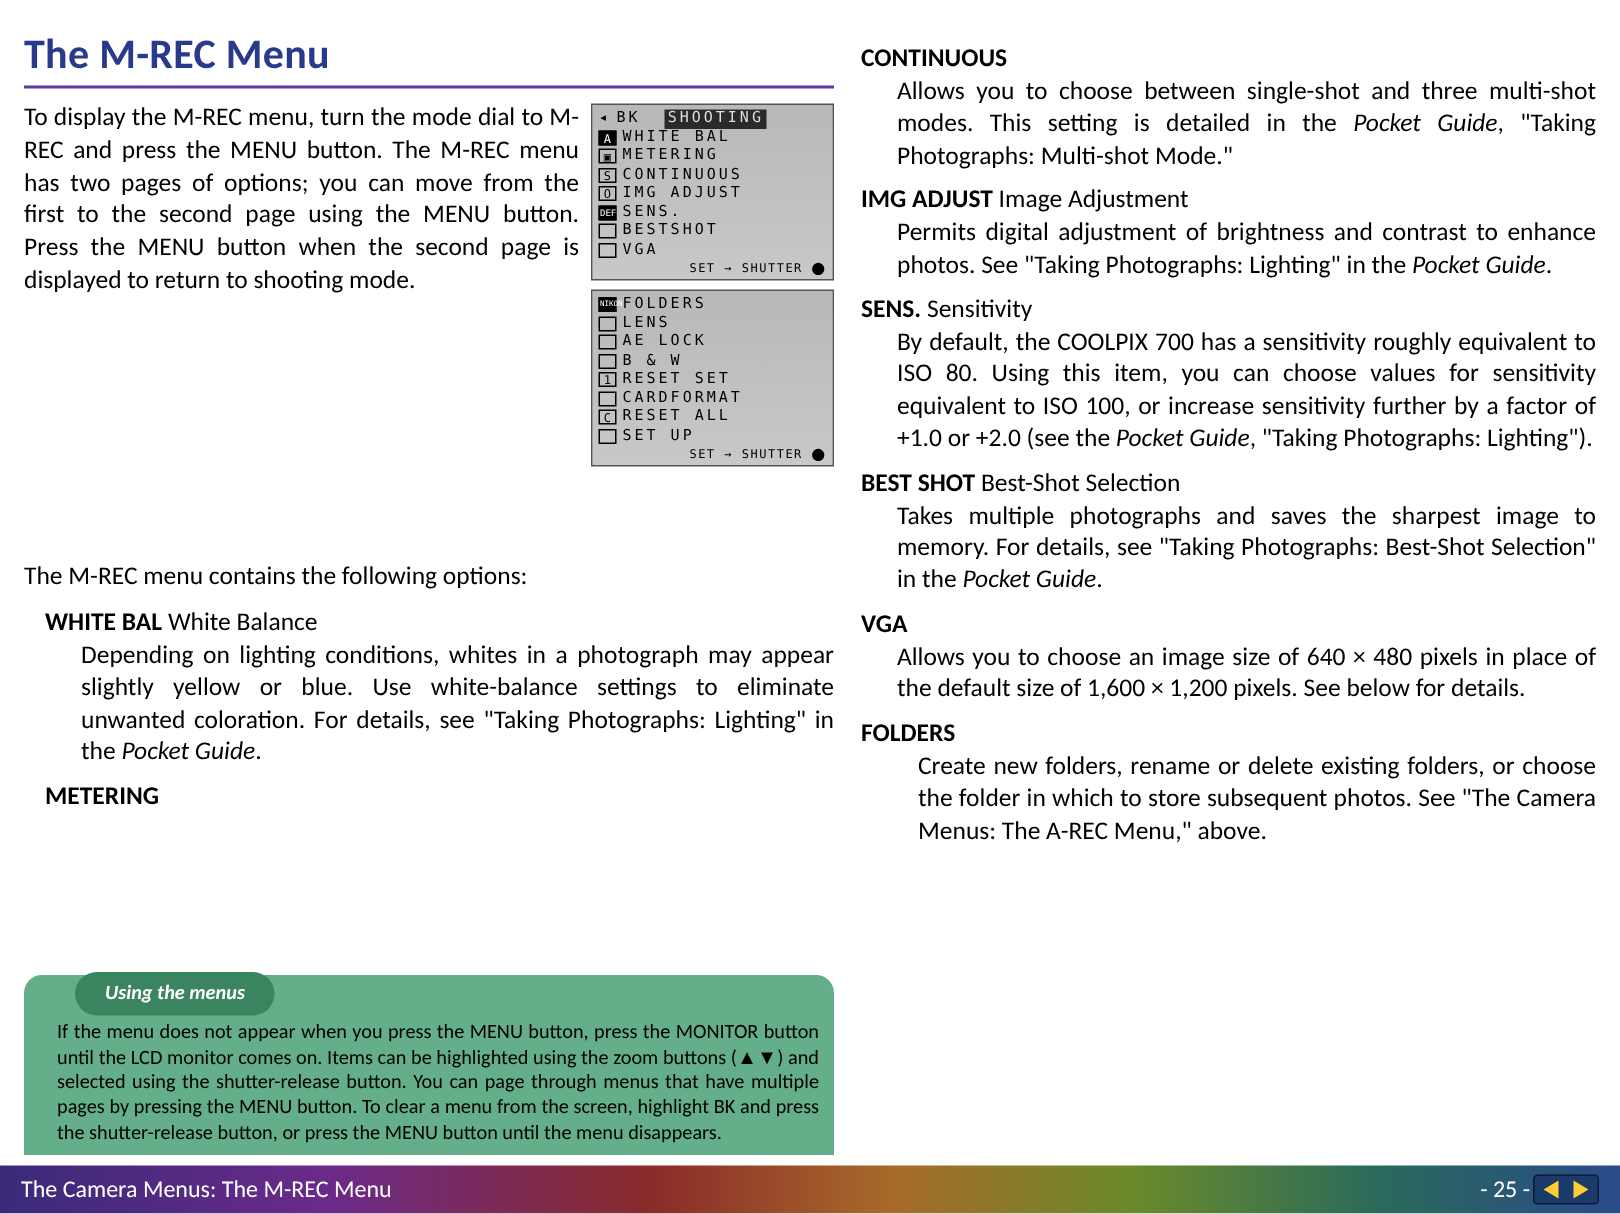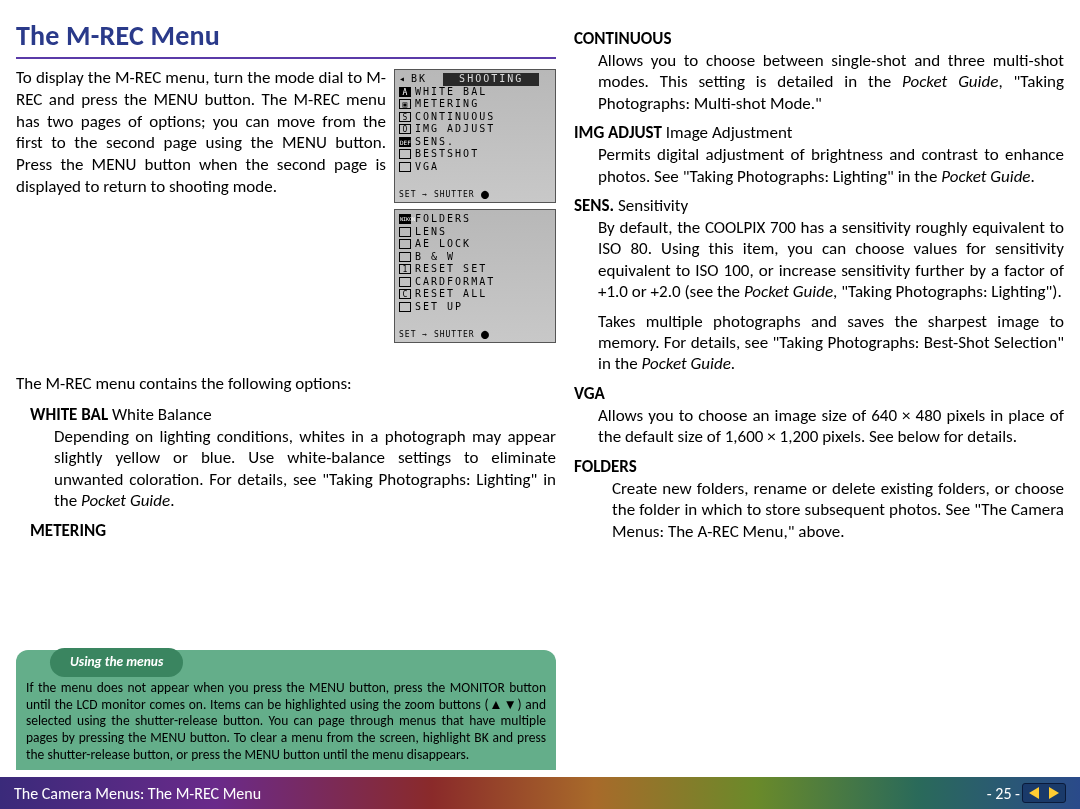--- a/index.html
+++ b/index.html
@@ -55,69 +55,69 @@
     border: 1px solid #555;
     padding: 3px 4px 2px 4px;
     font-family: monospace;
     font-size: 10px;
     line-height: 1.25;
     letter-spacing: 2px;
   }
   .screen .row { display:flex; align-items:center; gap:4px; }
   .screen .box { display:inline-block; width:12px; height:10px; border:1px solid #000; text-align:center; font-size:8px; line-height:9px; letter-spacing:0;}
   .screen .boxf { background:#000; color:#fff; border:1px solid #000; }
-  .screen .hdr { background:#2a2a2a; color:#ddd; padding:0 16px; display:inline-block; letter-spacing:2px; }
-  .screen .foot { font-size:8px; letter-spacing:1px; margin-top:17px;}
+  .screen .hdr { background:#2a2a2a; color:#ddd; padding:0 2px; display:inline-block; letter-spacing:2px; }
+  .screen .foot { font-size:8px; letter-spacing:1px; margin-top:1px;text-align:right;}
   .contains { font-size: 17px; margin-bottom: 10px; }
   .heading {
     font-weight: 700;
     font-size: 17px;
     margin: 6px 0 1px 14px;
   }
   .heading .sub { font-weight: 400; }
   .desc {
     font-size: 17px;
     line-height: 1.26;
     text-align: justify;
     margin: 0 0 8px 38px;
   }
   em.pg { font-style: italic; }
   .tipbox {
     position: absolute;
     left: 0; bottom: 0px;
     width: 540px;
     background: #64ae8a;
     border-radius: 12px 12px 0 0;
-    padding: 30px 10px 6px 10px;
+    padding: 30px 10px 6px 22px;
     font-size: 13.5px;
     line-height: 1.25;
     text-align: justify;
   }
   .tipbox .tab {
     position: absolute;
     top: -2px; left: 34px;
     background: #3a8560;
     color: #fff;
     font-style: italic;
     font-weight: 700;
     font-size: 13.5px;
     padding: 6px 20px;
     border-radius: 18px;
   }
   .footer {
     position: absolute;
     left: 0; bottom: 0;
     width: 1080px;
-    height: 32px;
+    height: 16px;
     background: linear-gradient(90deg,#3a2a7a 0%,#6a2a8a 20%,#8a2a2a 40%,#a86a2a 55%,#6a8a2a 70%,#2a6a5a 85%,#2a4a8a 100%);
     display: flex;
     align-items: center;
     justify-content: space-between;
     color: #fff;
-    padding: 0 14px;
+    padding: 16px 14px;
     font-size: 16px;
   }
   .footer .arrows {
     display:flex; align-items:center; gap:2px;
     background: #1a3a6a;
     border: 1px solid #0a1a3a;
     border-radius: 3px;
     padding: 1px 4px;
   }
   .footer .arrows svg { display:block; }
@@ -220,20 +220,21 @@
   <div class="col col-right">
     <div class="heading" style="margin-left:0"><span>CONTINUOUS</span></div>
     <div class="desc" style="margin-left:24px"><span>Allows you to choose between single-shot and three multi-shot modes.  This setting is detailed in the </span><em class="pg">Pocket Guide</em><span>, "Taking Photographs: Multi-shot Mode."</span></div>
 
     <div class="heading" style="margin-left:0"><span>IMG ADJUST</span><span class="sub"> Image Adjustment</span></div>
     <div class="desc" style="margin-left:24px"><span>Permits digital adjustment of brightness and contrast to enhance photos.  See "Taking Photographs: Lighting" in the </span><em class="pg">Pocket Guide</em><span>.</span></div>
 
     <div class="heading" style="margin-left:0"><span>SENS.</span><span class="sub"> Sensitivity</span></div>
     <div class="desc" style="margin-left:24px"><span>By default, the COOLPIX 700 has a sensitivity roughly equivalent to ISO 80.  Using this item, you can choose values for sensitivity equivalent to ISO 100, or increase sensitivity further by a factor of +1.0 or +2.0 (see the </span><em class="pg">Pocket Guide</em><span>, "Taking Photographs: Lighting").</span></div>
 
+    <div class="heading" style="margin-left:0"><span>BEST SHOT</span><span class="sub"> Best-Shot Selection</span></div>
     <div class="desc" style="margin-left:24px"><span>Takes multiple photographs and saves the sharpest image to memory.  For details, see "Taking Photographs: Best-Shot Selection" in the </span><em class="pg">Pocket Guide</em><span>.</span></div>
 
     <div class="heading" style="margin-left:0"><span>VGA</span></div>
     <div class="desc" style="margin-left:24px">Allows you to choose an image size of 640 × 480 pixels in place of the default size of 1,600 × 1,200 pixels.   See below for details.</div>
 
     <div class="heading" style="margin-left:0"><span>FOLDERS</span></div>
     <div class="desc" style="">Create new folders, rename or delete existing folders, or choose the folder in which to store subsequent photos.  See "The Camera Menus: The A-REC Menu," above.</div>
   </div>
 </div>
 

